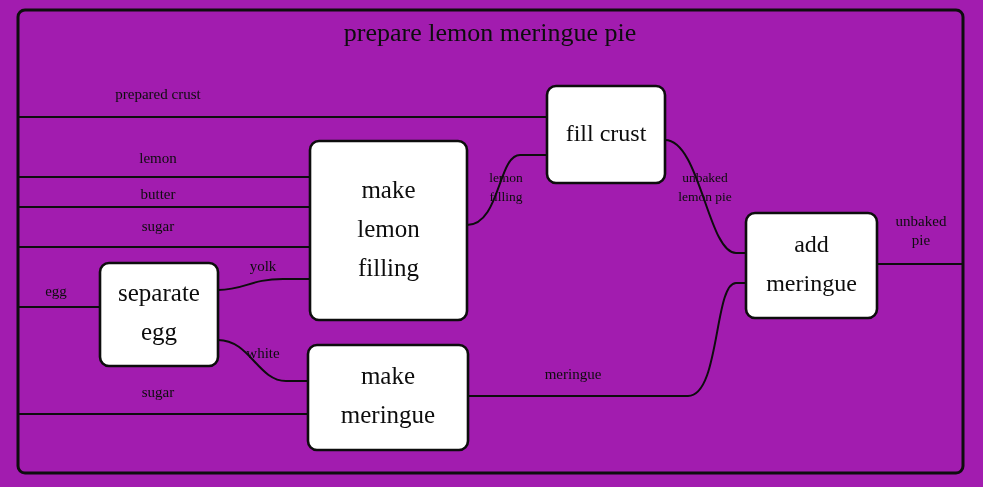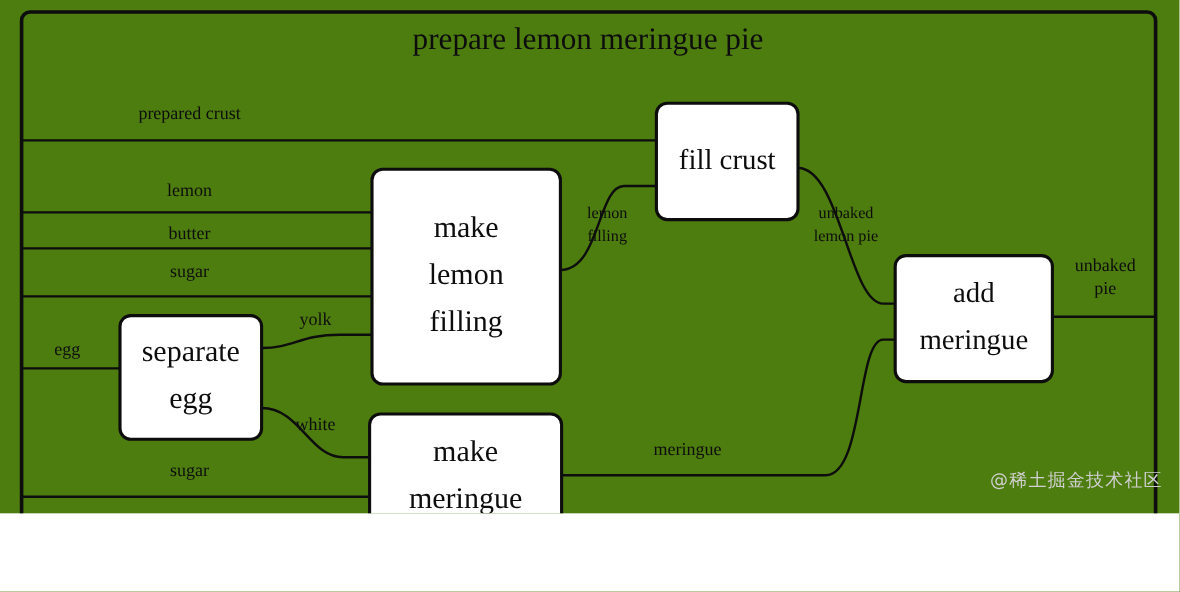--- a/index.html
+++ b/index.html
@@ -3,22 +3,22 @@
 <meta charset="utf-8">
 <style>
   html, body {
     margin: 0;
     padding: 0;
     background: #ffffff;
   }
   #stage {
     position: relative;
     width: 983px;
-    height: 428px;
-    background: #4d7c0f;
+    height: 487px;
+    background: #a21caf;
     font-family: "Liberation Serif", "DejaVu Serif", serif;
     overflow: hidden;
   }
   #diagram-svg {
     position: absolute;
     left: 0;
     top: 0;
     width: 983px;
     height: 493px;
   }
@@ -153,14 +153,13 @@
           <rect class="node-rect" x="547" y="86" width="118" height="97" rx="9" ry="9"></rect>
           <text class="node-label med" x="606" y="134.5"><tspan x="606" dy="0">fill crust</tspan></text>
         </g>
         <g>
           <rect class="node-rect" x="746" y="213" width="131" height="105" rx="9" ry="9"></rect>
           <text class="node-label med" x="811.5" y="246"><tspan x="811.5" dy="0">add</tspan><tspan x="811.5" dy="39">meringue</tspan></text>
         </g>
       </g>
   </svg>
 
-  <div class="watermark">@稀土掘金技术社区</div>
 </div>
 
 </body></html>

